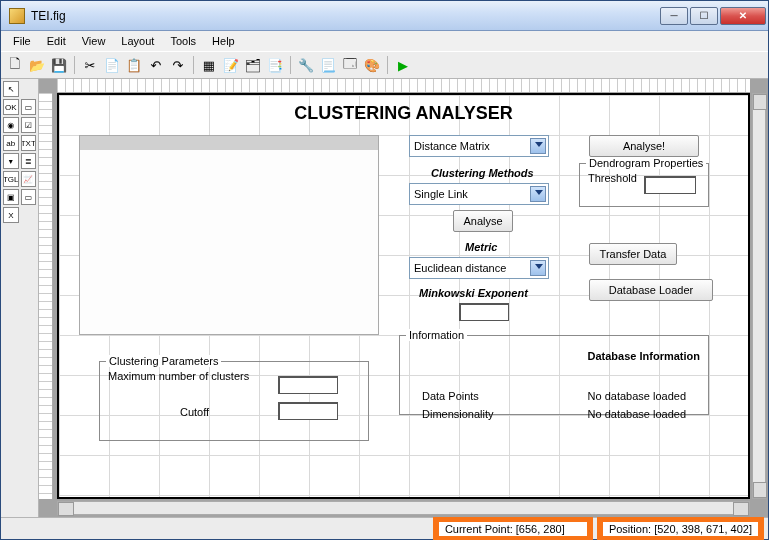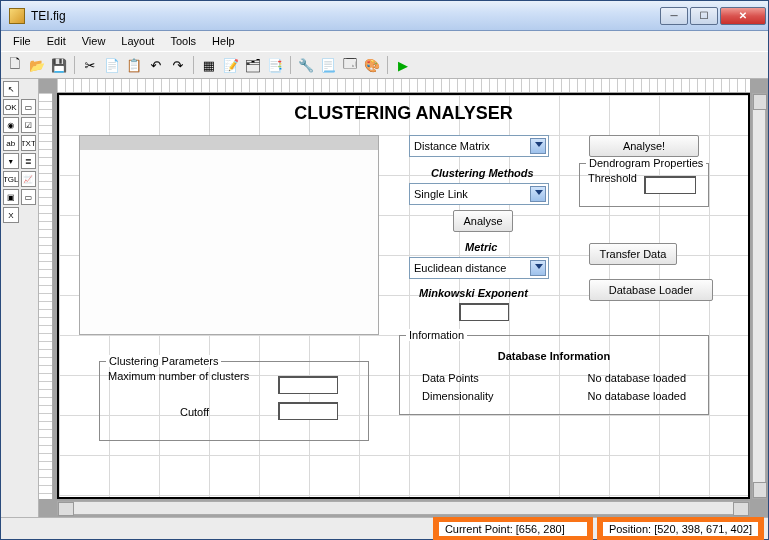--- a/index.html
+++ b/index.html
@@ -346,21 +346,21 @@
           <div style="display:flex; align-items:center; gap:6px; margin-top:0;">
             <span class="info-label">Maximum number of clusters</span>
           </div>
           <div class="textfield" style="top:14px; left:178px; width:60px;"></div>
           <div class="info-label" style="position:absolute; top:44px; left:80px;">Cutoff</div>
           <div class="textfield" style="top:40px; left:178px; width:60px;"></div>
         </div>
 
         <div class="fieldset" style="top:240px; left:340px; width:310px; height:80px;">
           <div class="legend">Information</div>
-          <div style="text-align:center; font-weight:bold; margin:6px 0 10px;">Database Information</div>
+          <div style="text-align:right; font-weight:bold; margin:6px 0 28px;">Database Information</div>
           <div style="display:flex; justify-content:space-between; padding:0 14px 6px;">
             <span class="info-label">Data Points</span>
             <span class="info-label">No database loaded</span>
           </div>
           <div style="display:flex; justify-content:space-between; padding:0 14px;">
             <span class="info-label">Dimensionality</span>
             <span class="info-label">No database loaded</span>
           </div>
         </div>
 

